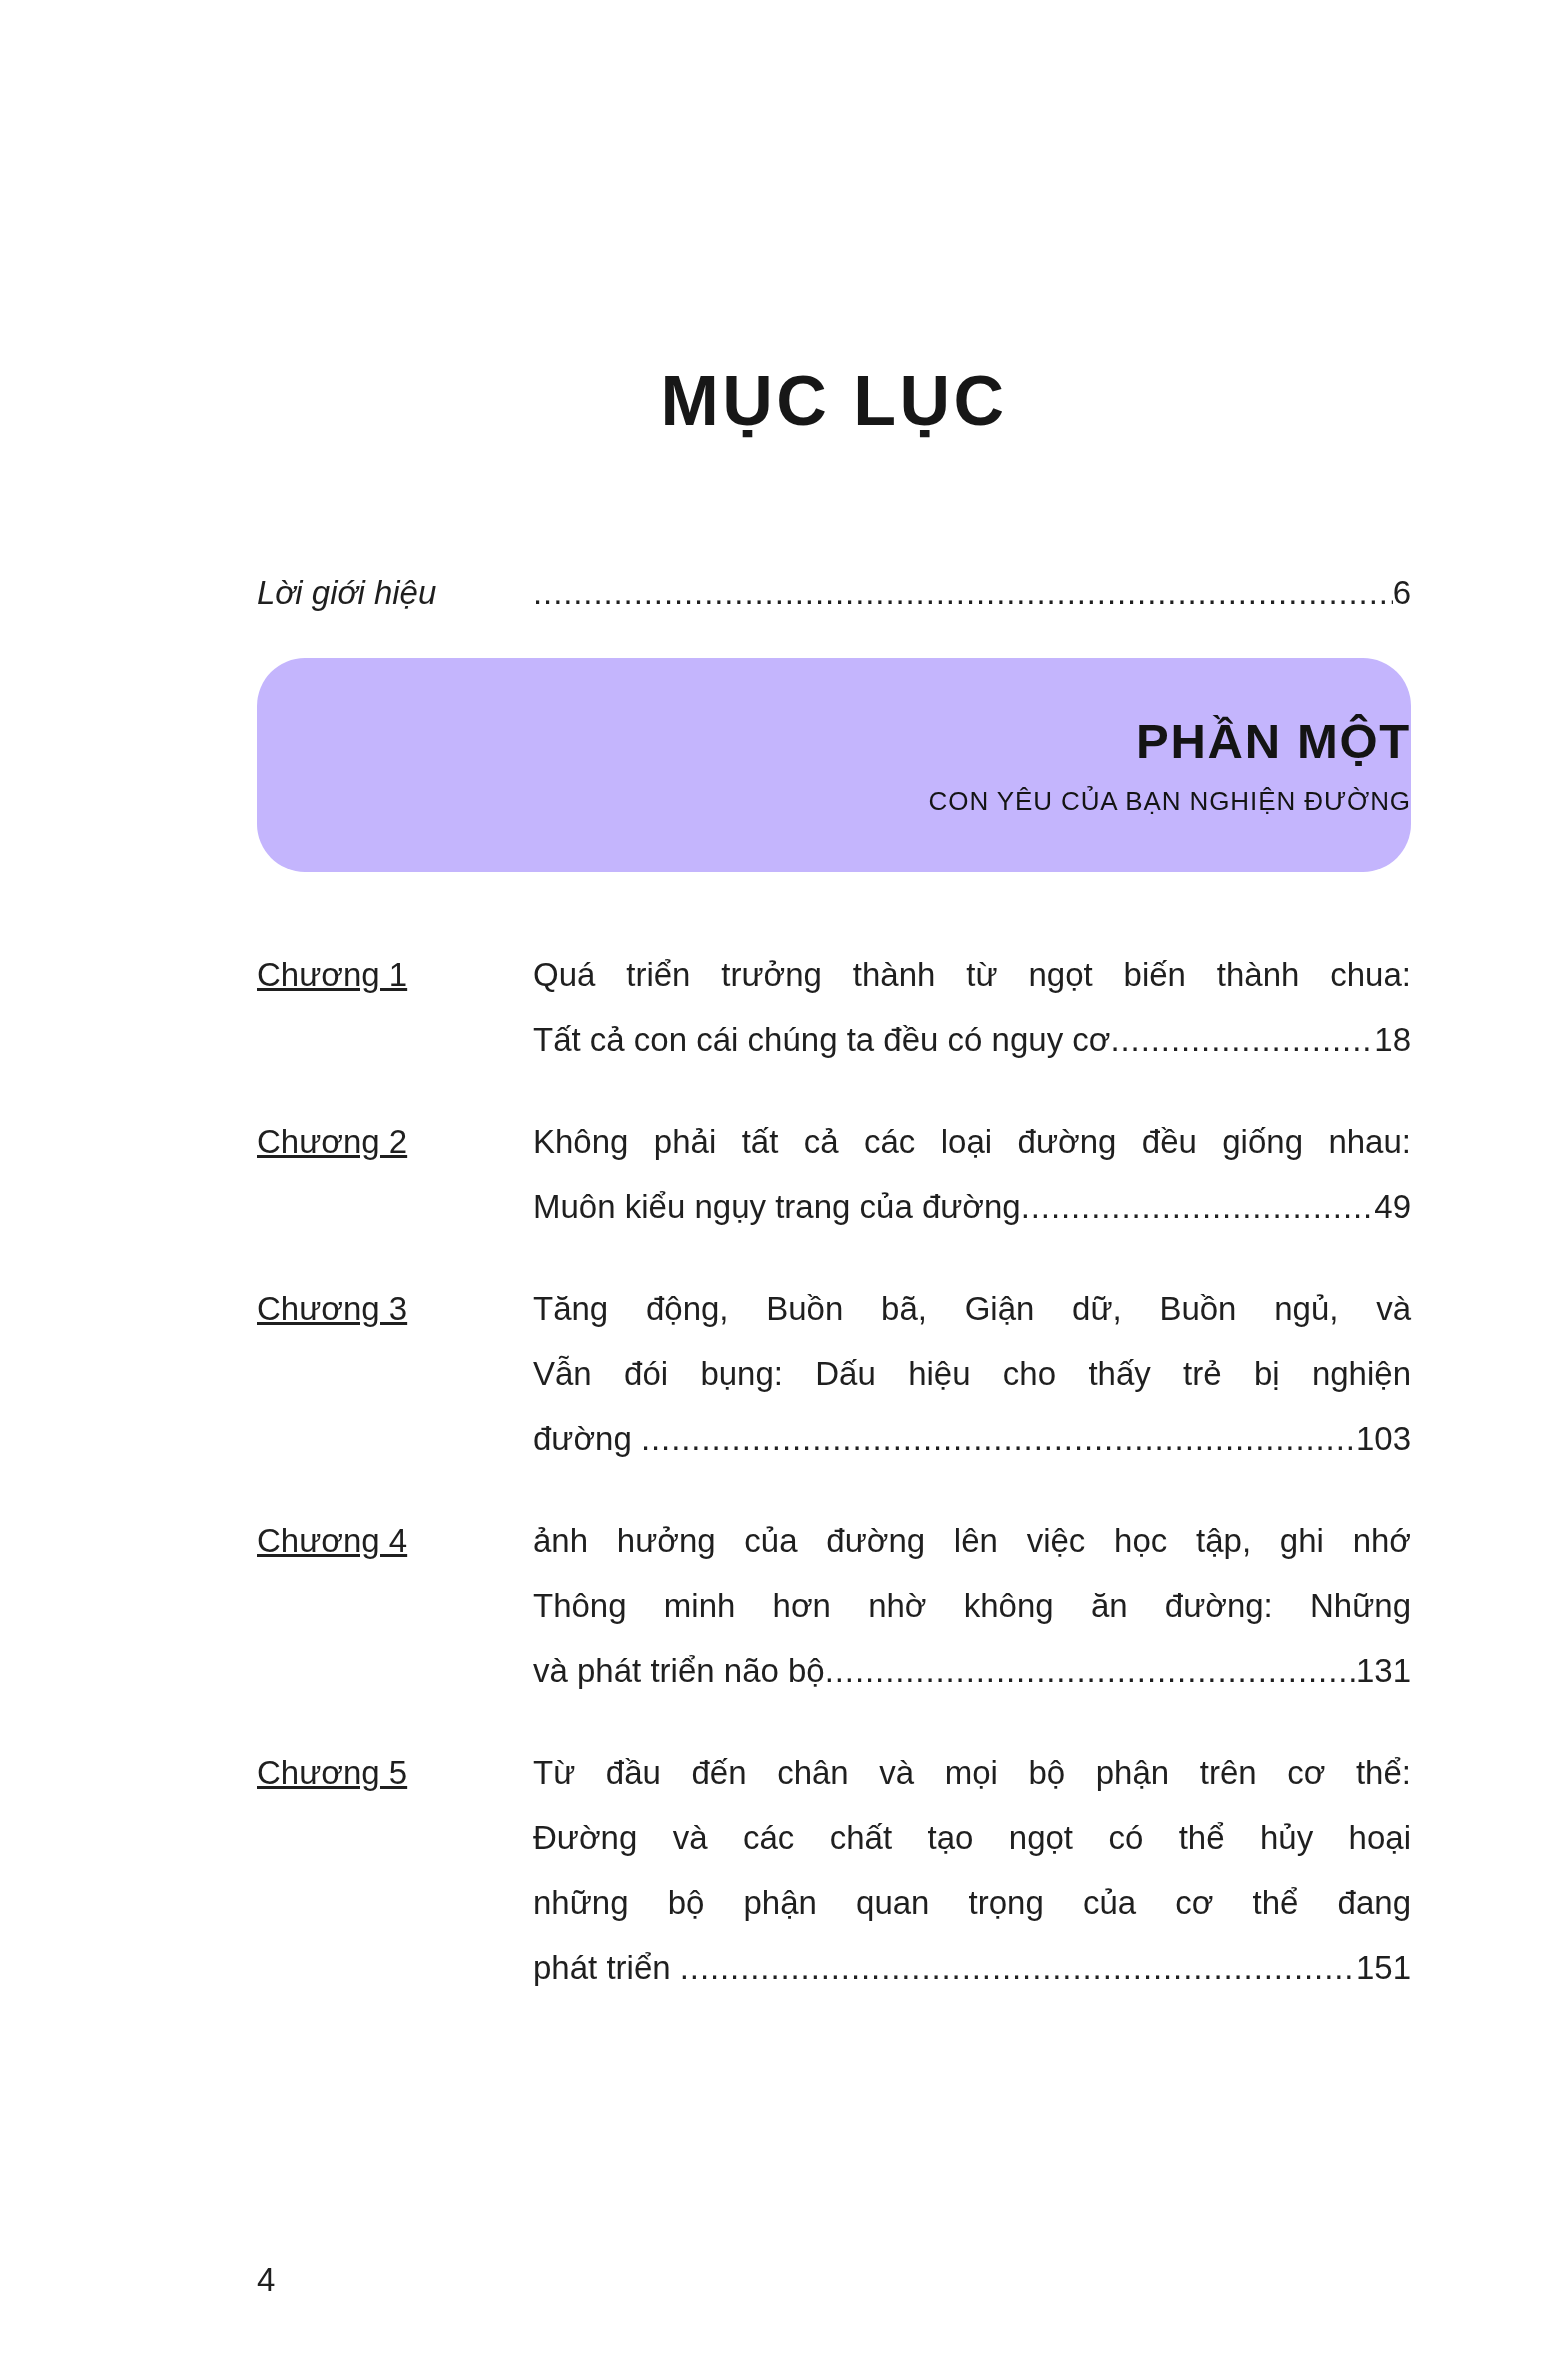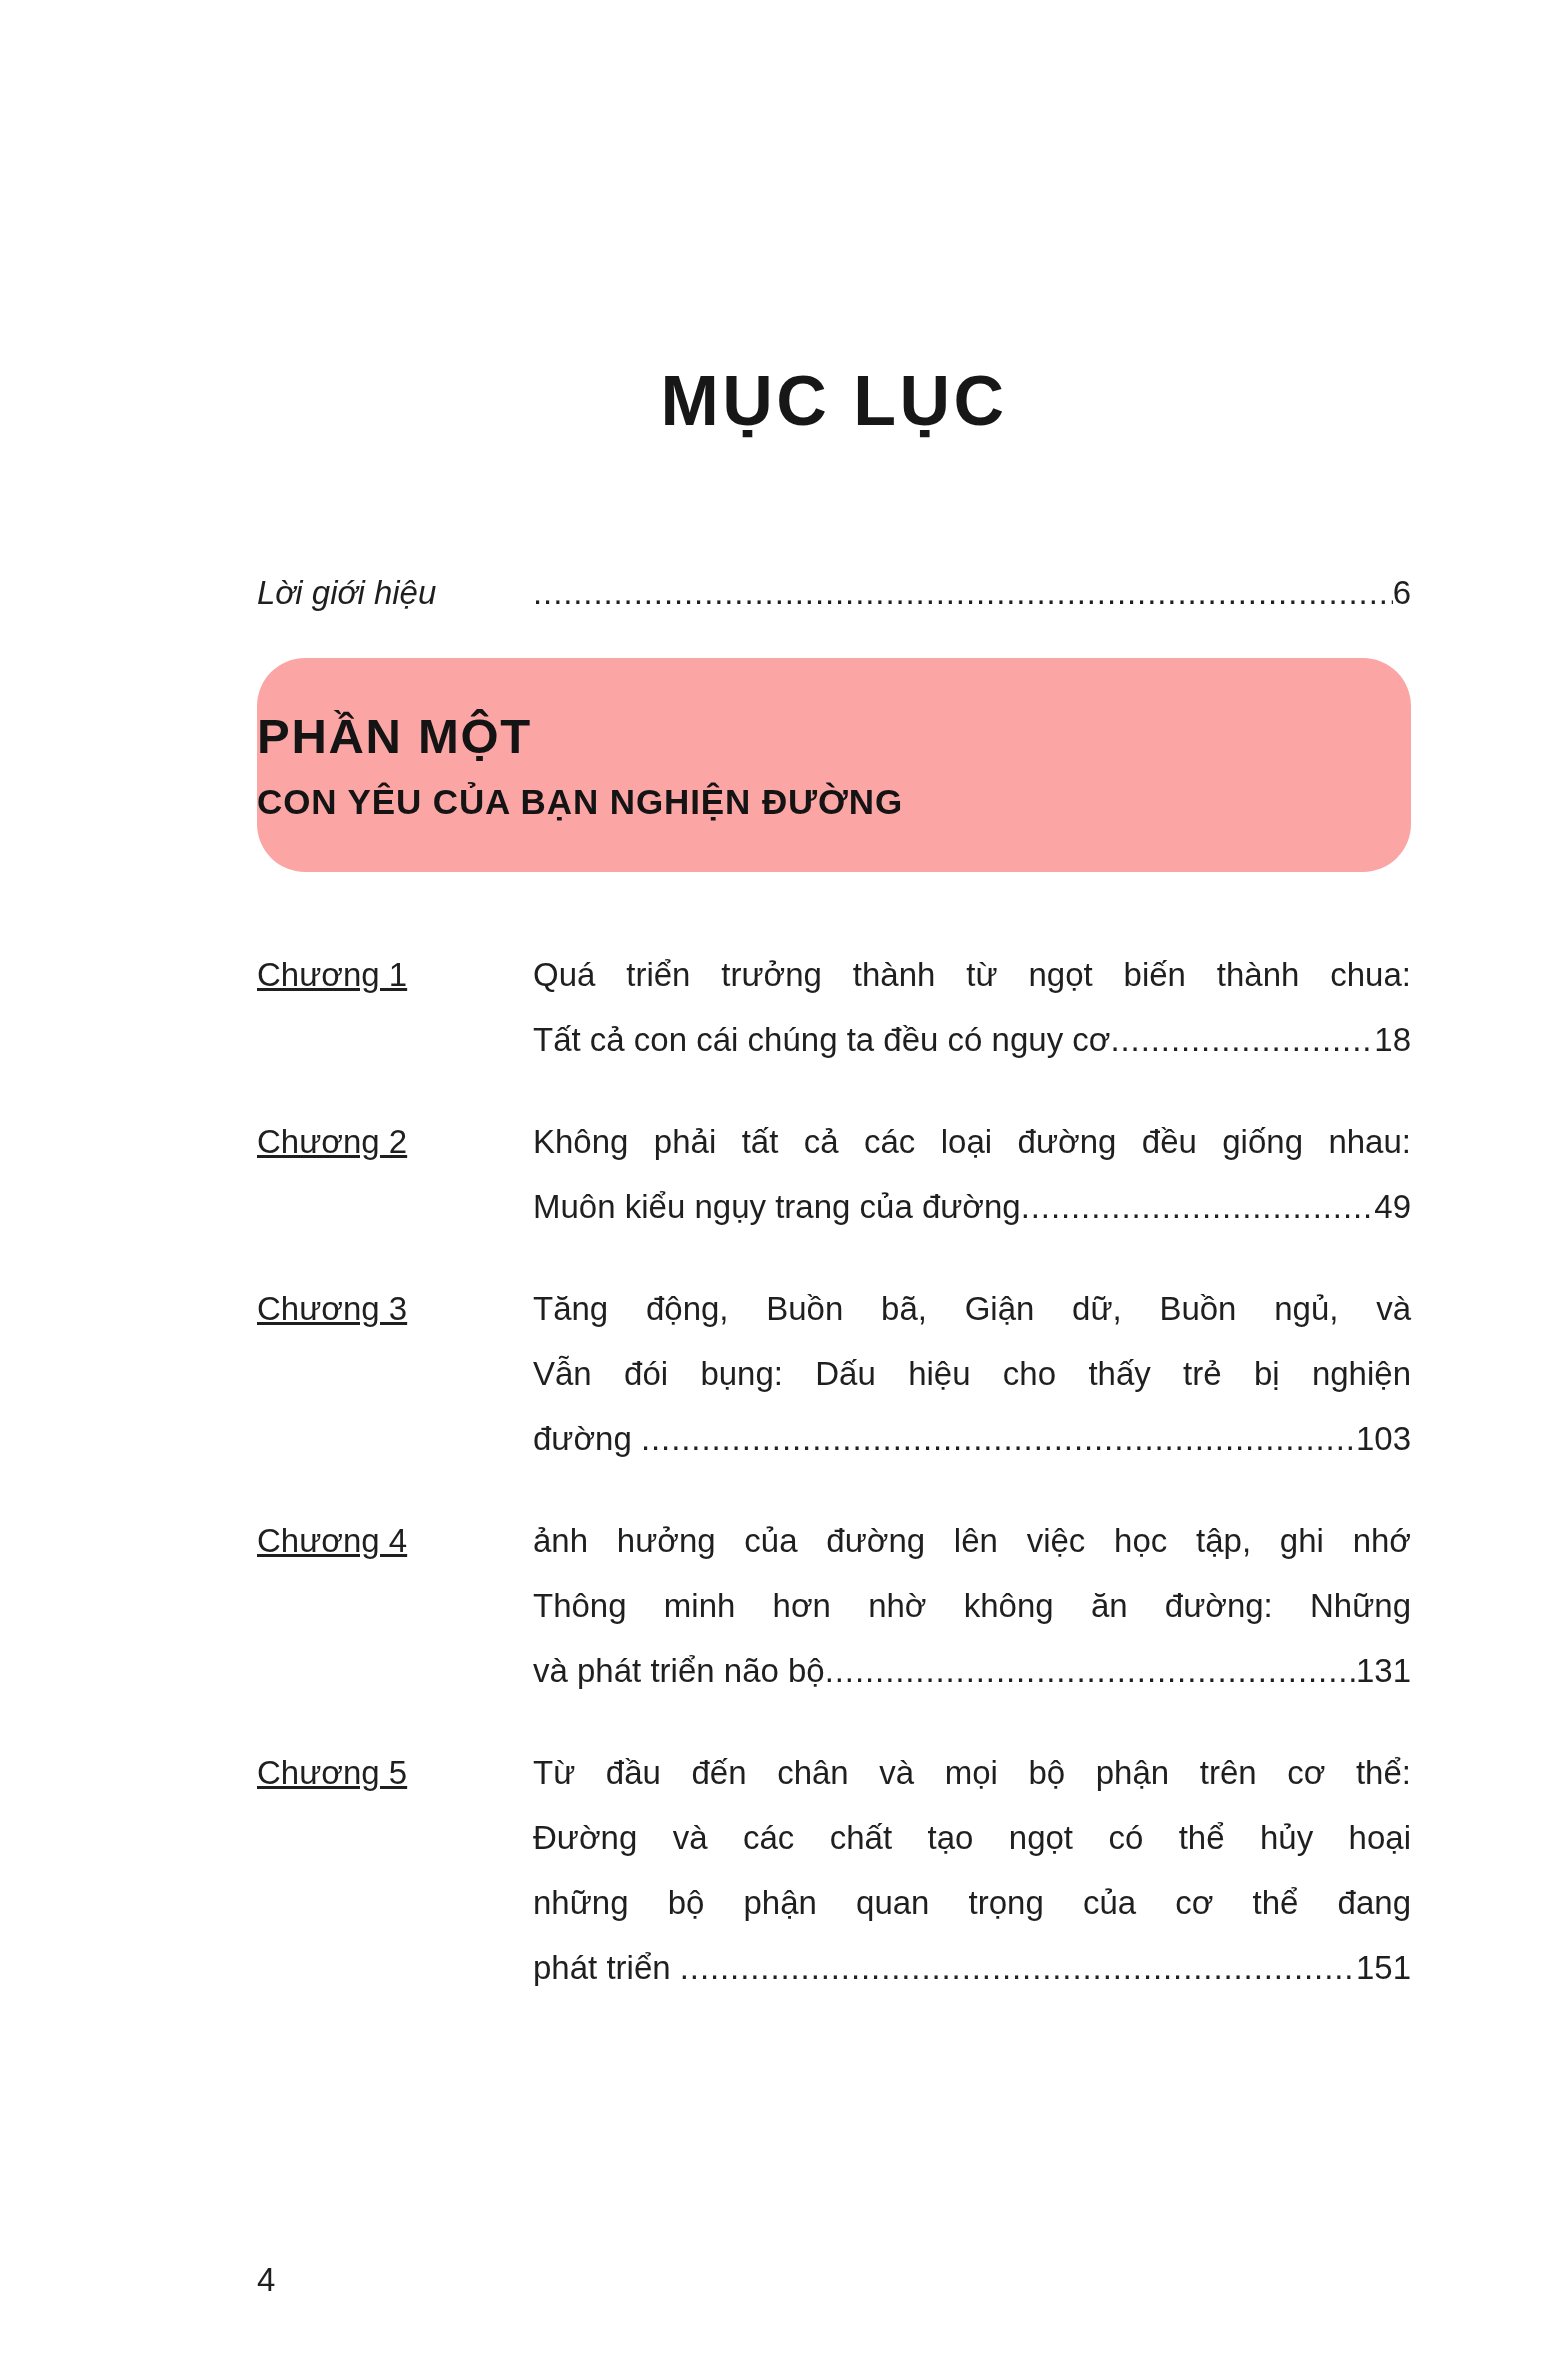--- a/index.html
+++ b/index.html
@@ -42,37 +42,37 @@
     overflow: hidden;
     white-space: nowrap;
     letter-spacing: 0.9px;
   }
   .page-num {
     flex: 0 0 auto;
   }
   .part-box {
     margin-top: 39px;
     height: 214px;
-    background: #fca5a5;
+    background: #c4b5fd;
     border-radius: 48px;
     display: flex;
     flex-direction: column;
     justify-content: center;
-    align-items: flex-start;
+    align-items: flex-end;
     gap: 17.4px;
     color: #141414;
   }
   .part-title {
     font-size: 49px;
     font-weight: bold;
     letter-spacing: 1.7px;
   }
   .part-subtitle {
-    font-size: 35px;
-    font-weight: bold;
+    font-size: 26px;
+    font-weight: normal;
     letter-spacing: 0.9px;
   }
   .chapters {
     margin-top: 70px;
   }
   .chapter-row {
     display: flex;
     margin-bottom: 37px;
     font-size: 33px;
     line-height: 65px;

